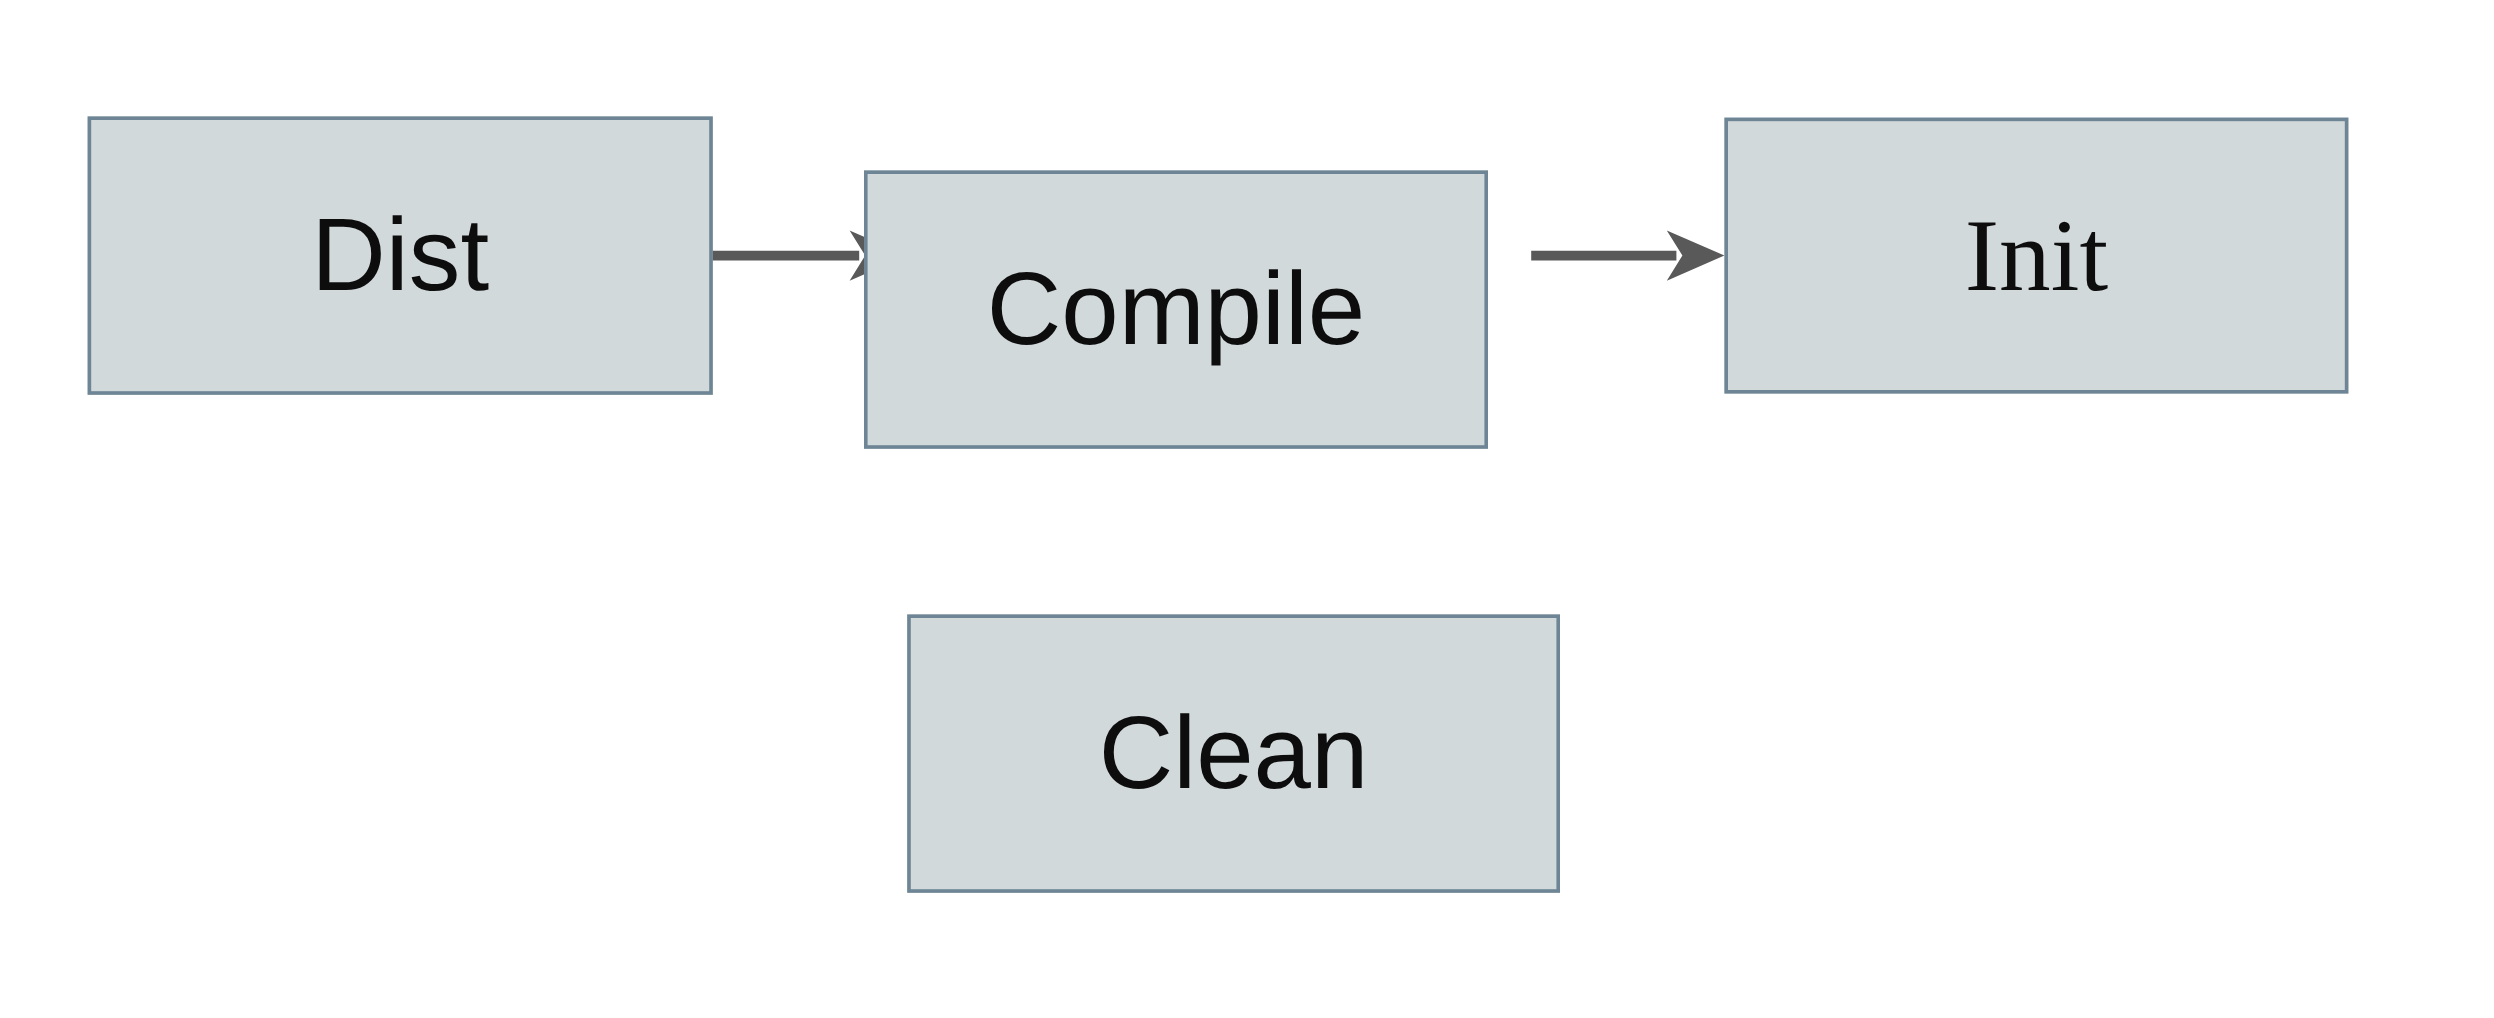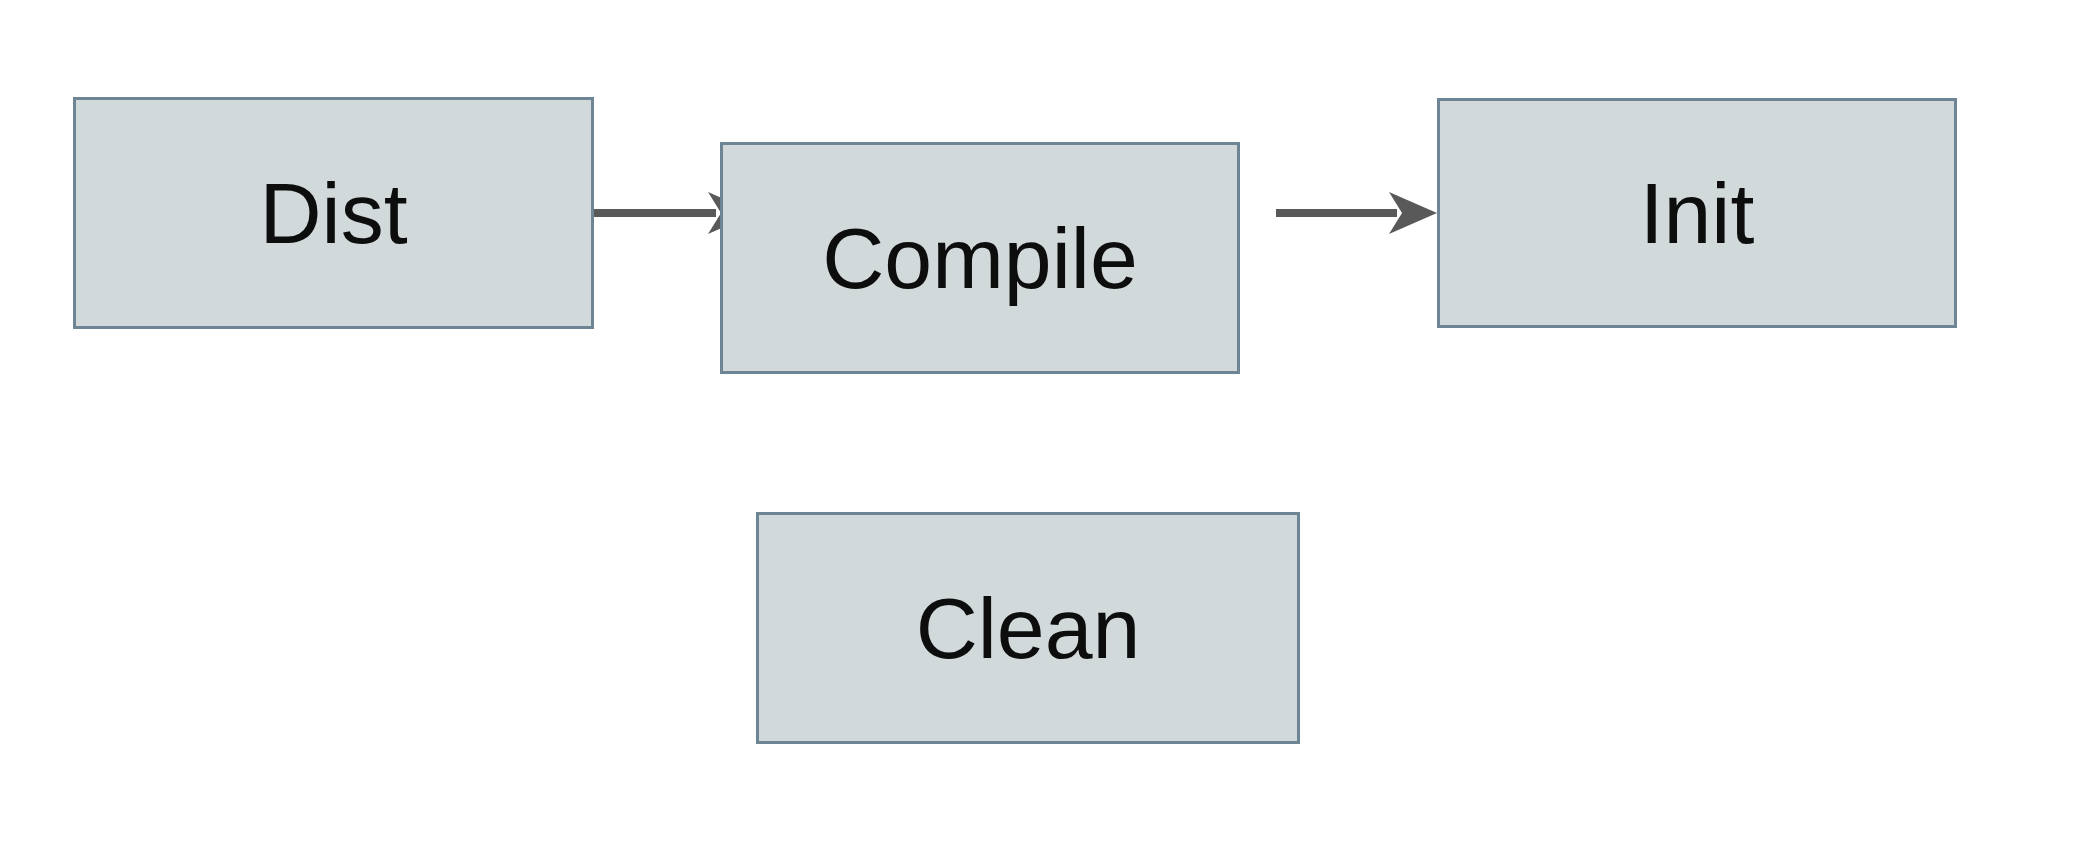--- a/index.html
+++ b/index.html
@@ -31,21 +31,21 @@
   }
   .node .label {
     font-size: 86px;
     font-weight: 400;
     color: var(--label-text);
     letter-spacing: 0px;
     white-space: nowrap;
   }
   .node-dist    { left: 73px;   top: 97px;  width: 521px; height: 232px; }
   .node-compile { left: 720px;  top: 97px;  width: 520px; height: 232px; margin-top: 45px; }
-  .node-init    { left: 1437px; top: 98px;  width: 520px; height: 230px; }
+  .node-init    { left: 1437px; top: 98px;  width: 520px; height: 230px; font-family: Liberation Serif, serif; }
   .node-clean   { left: 756px;  top: 512px; width: 544px; height: 232px; }
   .edge {
     position: absolute;
     overflow: visible;
   }
   .edge line { stroke: var(--arrow); stroke-width: 8px; }
   .edge polygon { fill: var(--arrow); }
   .edge-1 { left: 594px;  top: 183px; }
   .edge-2 { left: 1276px; top: 183px; }
 </style>

